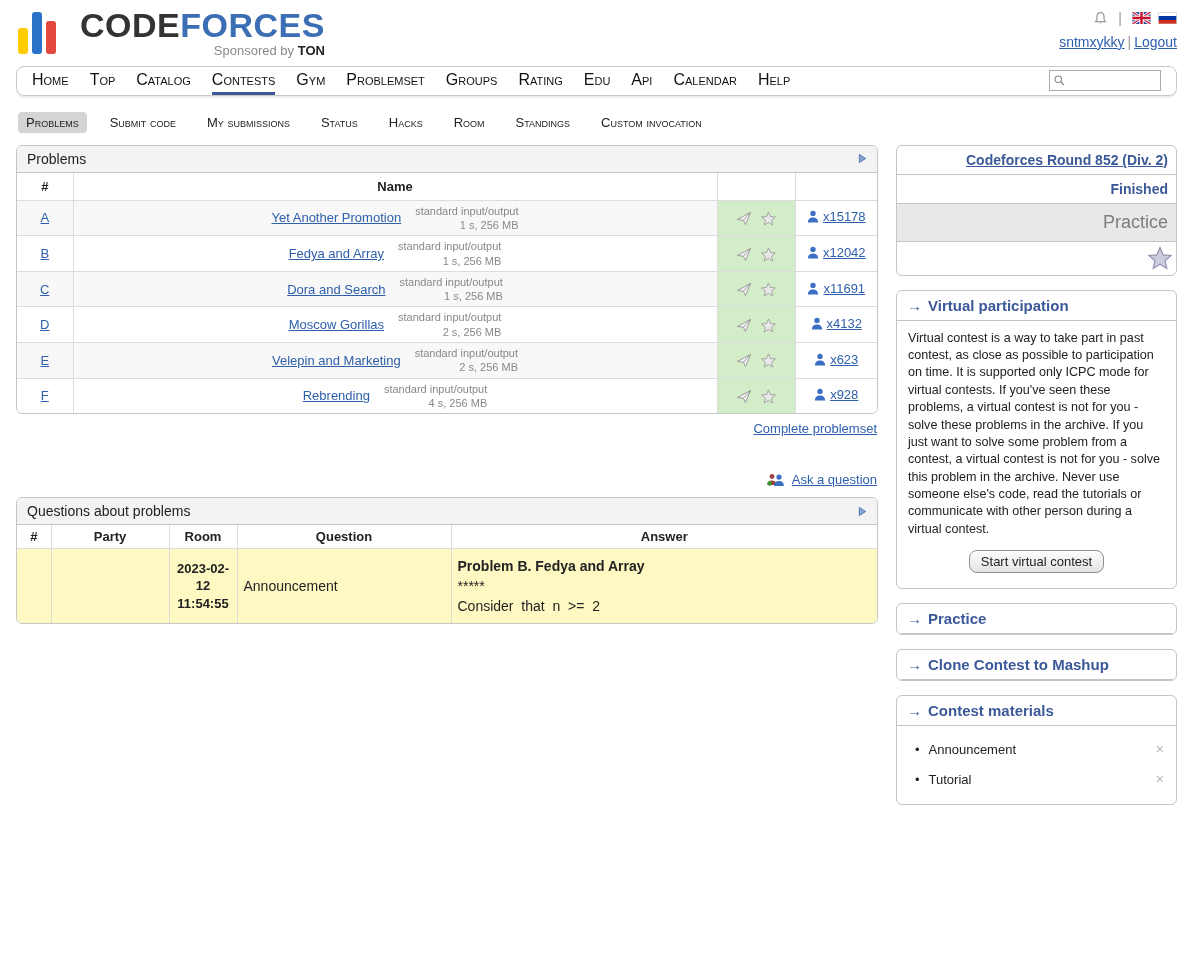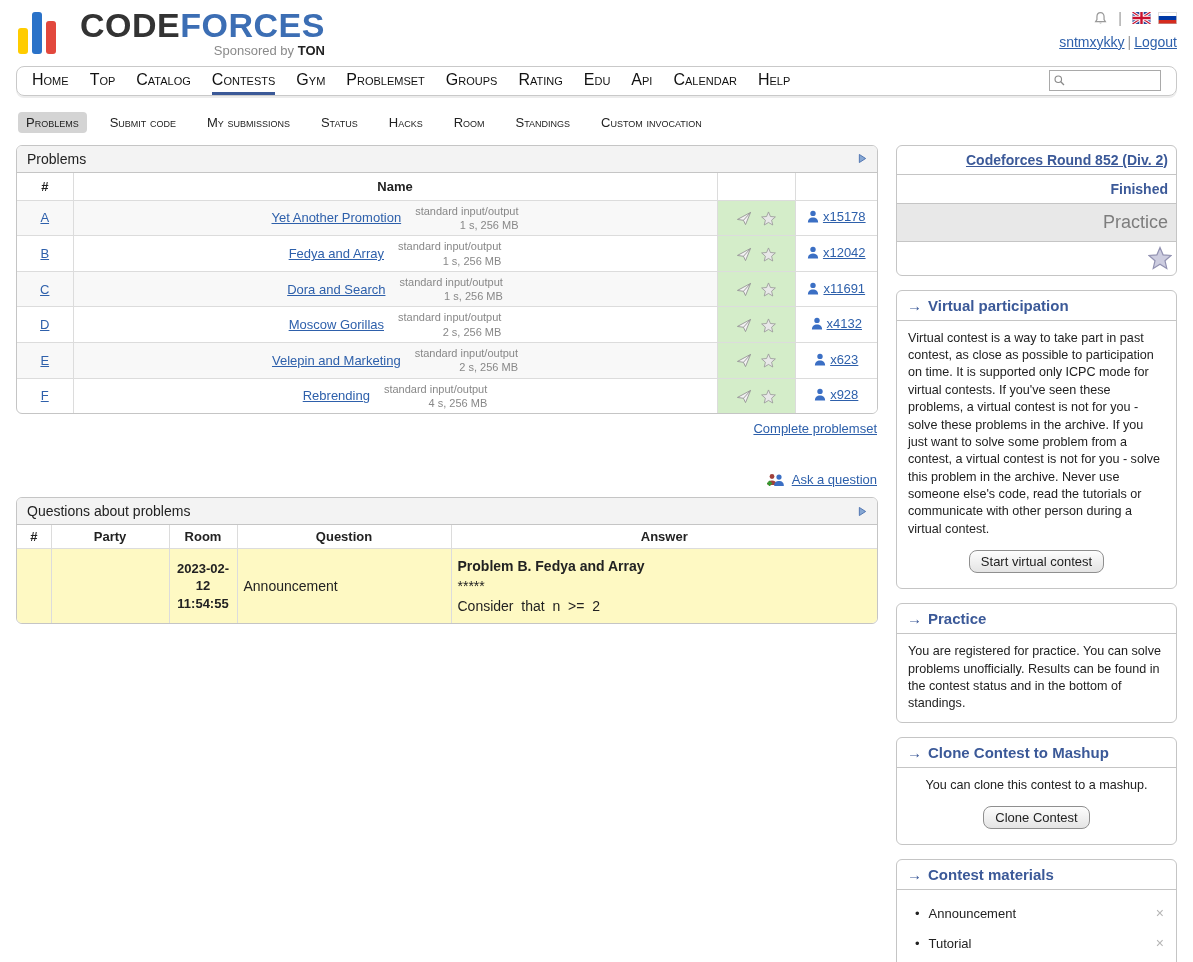--- a/index.html
+++ b/index.html
@@ -473,33 +473,26 @@
           <p>Virtual contest is a way to take part in past contest, as close as possible to participation on time. It is supported only ICPC mode for virtual contests. If you've seen these problems, a virtual contest is not for you - solve these problems in the archive. If you just want to solve some problem from a contest, a virtual contest is not for you - solve this problem in the archive. Never use someone else's code, read the tutorials or communicate with other person during a virtual contest.</p>
           <div class="btn-row"><button>Start virtual contest</button></div>
         </div>
       </div>
 
       <div class="box">
         <div class="side-caption">
           <span class="cap-arrow-glyph">→</span>
           <span>Practice</span>
         </div>
-        <div class="side-body">
-          <p>You are registered for practice. You can solve problems unofficially. Results can be found in the contest status and in the bottom of standings.</p>
-        </div>
       </div>
 
       <div class="box">
         <div class="side-caption">
           <span class="cap-arrow-glyph">→</span>
           <span>Clone Contest to Mashup</span>
-        </div>
-        <div class="side-body">
-          <p class="clone-text">You can clone this contest to a mashup.</p>
-          <div class="btn-row"><button>Clone Contest</button></div>
         </div>
       </div>
 
       <div class="box">
         <div class="side-caption">
           <span class="cap-arrow-glyph">→</span>
           <span>Contest materials</span>
         </div>
         <ul class="materials">
           <li>

